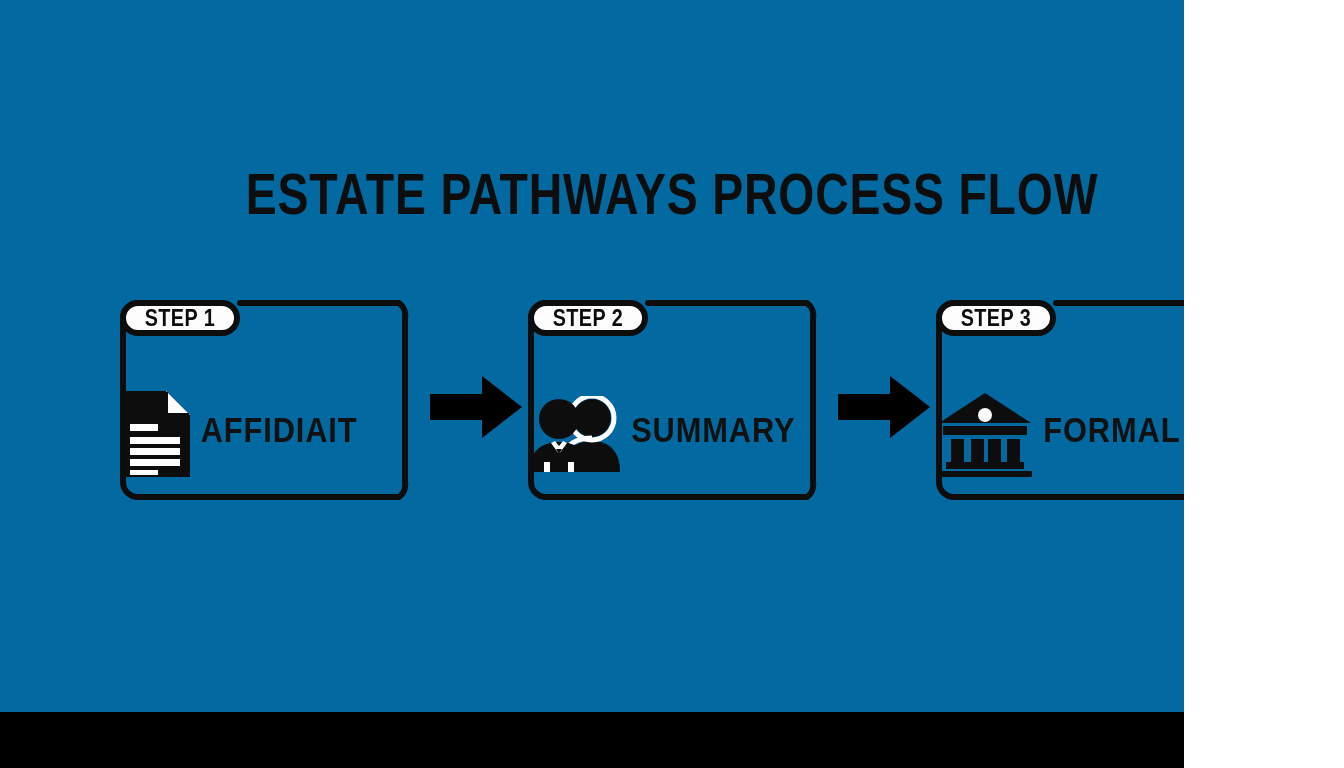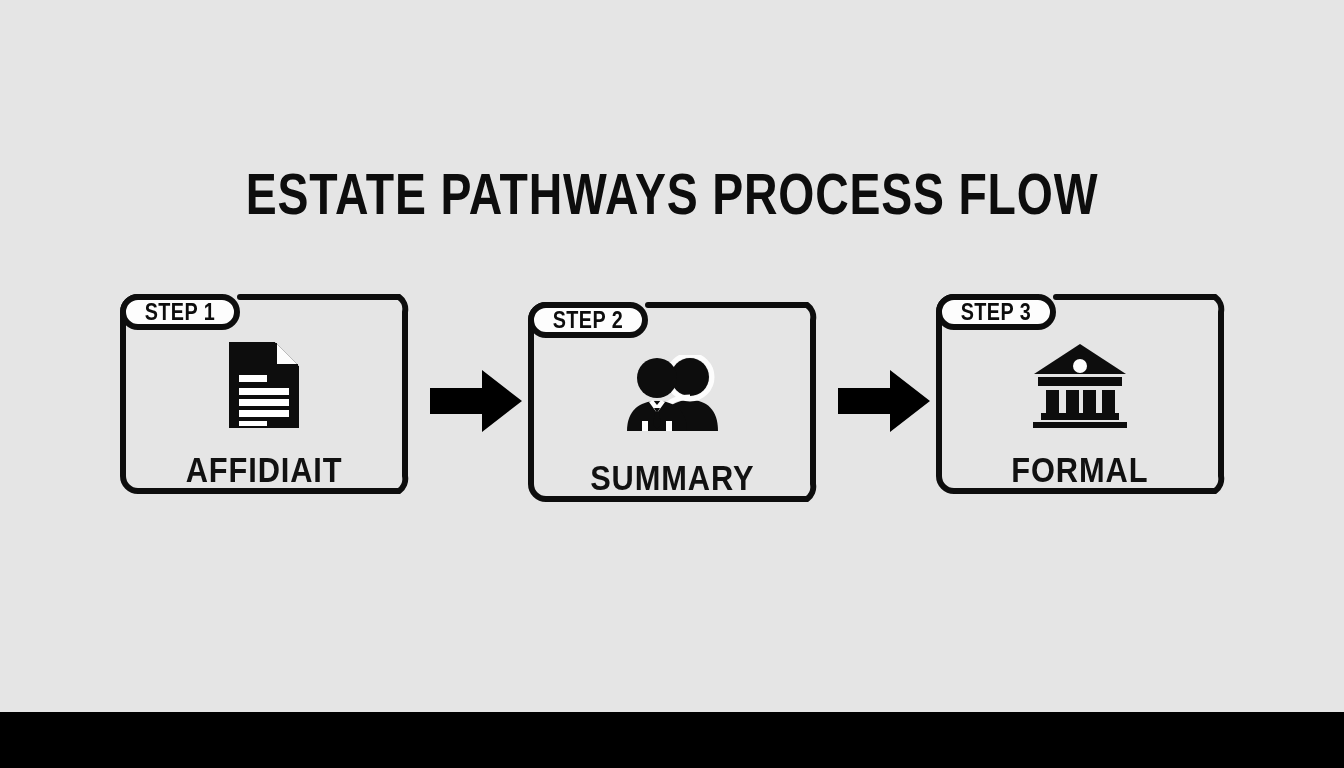--- a/index.html
+++ b/index.html
@@ -6,23 +6,23 @@
   html, body {
     margin: 0;
     padding: 0;
     background: #ffffff;
   }
   body {
     font-family: "Liberation Sans", sans-serif;
   }
   #canvas {
     position: relative;
-    width: 1344px;
+    width: 1184px;
     height: 768px;
-    background: #e5e5e5;
+    background: #0369a1;
     overflow: hidden;
   }
 
   
   #title {
     position: absolute;
     top: 160px;
     left: 0;
     width: 1344px;
     text-align: center;
@@ -33,34 +33,34 @@
     color: #0d0d0d;
     line-height: 68px;
     transform: scaleX(0.80);
     transform-origin: center center;
     white-space: nowrap;
   }
 
   
   #flow {
     position: absolute;
-    top: 275px;
+    top: 281px;
     left: 120px;
     width: 1104px;
     height: 224px;
   }
 
   .step-card {
     position: absolute;
     top: 19px;      
     width: 288px;
     height: 200px;
   }
   .step-card.c1 { left: 0px; }
-  .step-card.c2 { left: 408px; margin-top: 8px; }
+  .step-card.c2 { left: 408px; }
   .step-card.c3 { left: 816px; text-decoration: underline; }
 
   
   .card-outline {
     position: absolute;
     left: 0;
     top: 0;
     width: 288px;
     height: 200px;
     overflow: visible;
@@ -91,21 +91,21 @@
     white-space: nowrap;
   }
 
   .card-inner {
     position: absolute;
     left: 0;
     top: 19px;
     width: 288px;
     height: 200px;
     display: flex;
-    flex-direction: column;
+    flex-direction: row;
     align-items: center;
     justify-content: flex-start;
     z-index: 2;
     pointer-events: none;
     text-align: right;
   }
   .icon-wrap {
     margin-top: 29px;
     height: 86px;
     display: flex;

